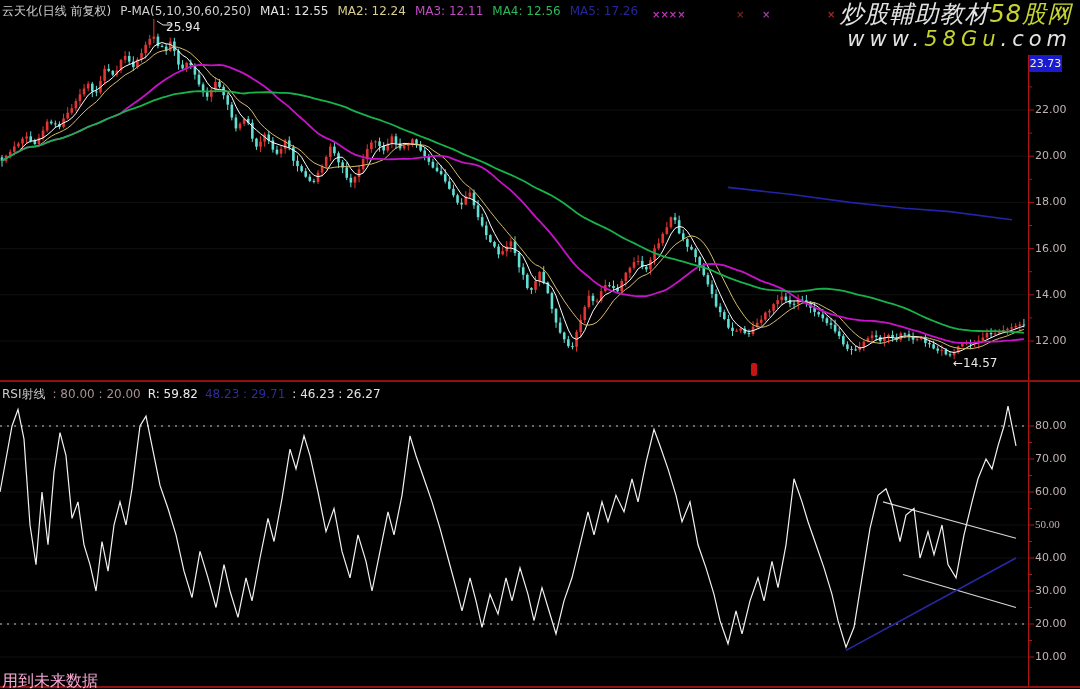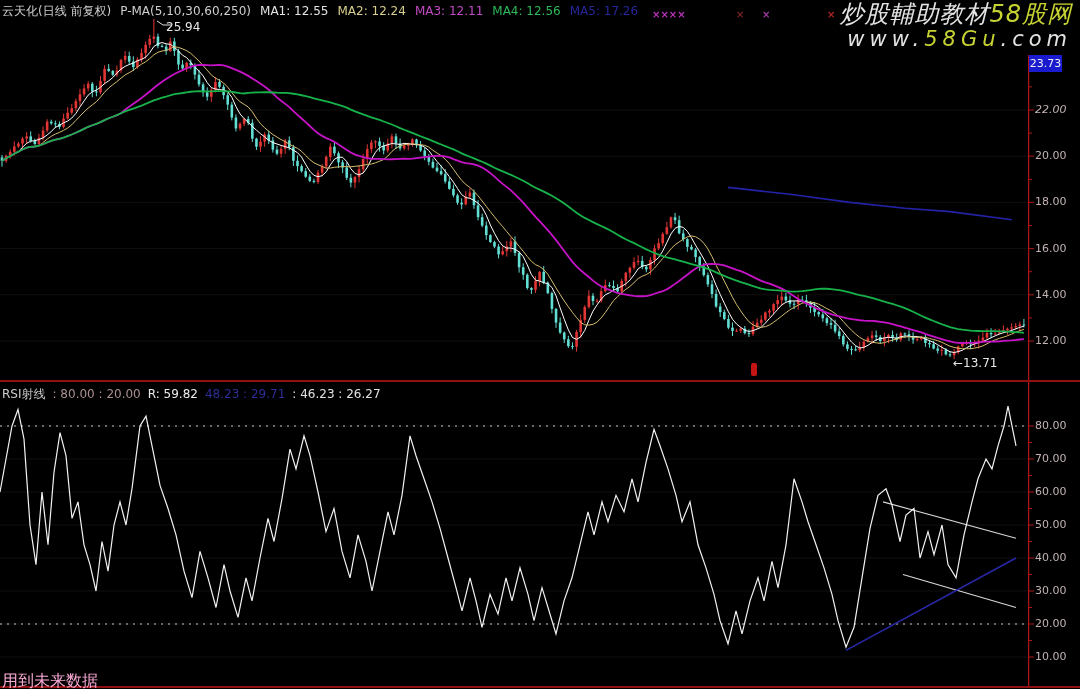--- a/index.html
+++ b/index.html
@@ -563,21 +563,21 @@
       <rect x="1022.5960000000001" y="308.48054283962745" width="2.6" height="1" fill="#62ded3"></rect>
       <polyline points="2,144.91019448120855 6.104,142.29060576543856 10.208,140.1519042510974 14.312000000000001,137.72086836661487 18.416,135.67943378329733 22.52,131.22124947191702 26.624000000000002,127.36013165625734 30.728,125.16859598352777 34.832,124.69217220145532 38.936,123.52111842493736 43.04,121.90022405305274 47.144,118.95472182929274 51.248000000000005,115.4406022523374 55.352000000000004,111.43168403832792 59.456,109.27439783460414 63.56,106.86687887814489 67.664,105.07897403138523 71.768,102.04247387127342 75.872,97.4559827829396 79.976,90.95103012490081 84.08,84.93964598539131 88.184,79.14697314095517 92.288,75.81102310198673 96.392,74.06398234337199 100.49600000000001,71.35863883090119 104.60000000000001,67.4377543169206 108.70400000000001,64.86919219773809 112.808,61.52100798073869 116.912,57.15528722447159 121.016,52.96943402257804 125.12,50.39867570394909 129.224,48.5395291908457 133.328,47.008790382687145 137.43200000000002,44.79741923787728 141.536,43.42359720070571 145.64000000000001,41.18020086935262 149.744,36.62173282862129 153.848,30.524202058922313 157.952,27.82301764044979 162.056,26.54148802024038 166.16,27.800950654866725 170.264,28.34439366982774 174.368,31.20622459613488 178.472,34.93102799925968 182.576,39.293934833325316 186.68,41.6439293624885 190.784,46.38604352106175 194.888,51.13874522311637 198.99200000000002,55.11160360386195 203.096,59.874450648516415 207.20000000000002,66.66338164631483 211.304,71.59345541208324 215.40800000000002,73.04426112995841 219.512,73.5319905768147 223.616,74.12672114230027 227.72,75.70608043162015 231.824,81.24012107241106 235.928,90.54200509973084 240.032,97.91779923588366 244.136,102.65431085505371 248.24,106.29593756955316 252.344,110.51409848194686 256.448,114.16223403865486 260.552,117.73014633212823 264.656,120.85149430774327 268.76,124.3716698740948 272.86400000000003,126.56841026289592 276.968,127.97081287964437 281.072,129.40796715052136 285.176,130.58505449699132 289.28000000000003,131.95114695550174 293.384,134.18429411743423 297.488,136.67484433055486 301.592,141.15271577263368 305.696,148.41599701450443 309.8,155.13964831099622 313.904,159.37126099455912 318.008,160.67518877568233 322.112,159.73570023794292 326.216,155.7823544902897 330.32,148.92893658111592 334.42400000000004,143.19647625895257 338.528,141.13575395126438 342.632,141.34262997488898 346.736,145.5066471197117 350.84000000000003,152.69492586932856 354.944,157.436594583996 359.048,158.81423824967095 363.152,157.1125896563313 367.25600000000003,151.38124667234538 371.36,143.36631193965096 375.464,136.24729473073205 379.568,131.596966532806 383.672,129.89088492349964 387.776,128.7769183568929 391.88,127.54662016778384 395.98400000000004,127.94783786994108 400.088,128.42892142869954 404.192,127.40317831101123 408.296,127.68395265155999 412.40000000000003,128.30100833229596 416.504,128.6578567059571 420.608,129.0791555795522 424.712,131.22568934170275 428.81600000000003,134.60108027719798 432.92,140.24360279485285 437.024,145.41681714852717 441.128,150.15560584981705 445.232,155.23331962883458 449.336,160.6350323960325 453.44,166.1689478079109 457.544,172.51075636050808 461.648,178.5728120235187 465.752,181.56942763038887 469.856,182.32182715999096 473.96000000000004,184.31779761309082 478.064,187.19864855154407 482.168,191.41112616035505 486.272,199.14619936077662 490.37600000000003,209.02586297165723 494.48,217.28683851262326 498.584,224.72401201935608 502.688,229.85392240561998 506.79200000000003,232.13047262566923 510.896,232.02185596710189 515,233.30709903778745 519.104,235.88530017230144 523.208,240.5957545086428 527.312,248.8999467464645 531.416,258.5796689386761 535.52,264.17714012223 539.624,265.10547325348404 543.7280000000001,266.670038529334 547.832,267.68706247859825 551.936,271.4992159879888 556.04,279.81900905915506 560.144,291.9494043246342 564.248,303.28036525120575 568.352,313.8800305729053 572.456,321.47780264274184 576.5600000000001,323.36872615223285 580.664,320.84355402049647 584.768,314.385681566232 588.872,304.3102823731471 592.976,295.13646794902223 597.08,288.8737373316947 601.184,283.1181021111132 605.288,278.7599355568326 609.392,276.81511496562945 613.496,274.2310981392044 617.6,272.34805740758105 621.7040000000001,270.3077463223287 625.808,267.8030031742699 629.912,264.1562099422192 634.016,258.9537408798217 638.12,252.86915085982622 642.224,250.04747789138196 646.328,249.39928194574145 650.432,247.85051246376548 654.5360000000001,245.0967730697591 658.64,241.5537692155523 662.744,234.95032010420775 666.8480000000001,226.52032831588878 670.952,217.9716142807842 675.056,212.3483603779247 679.16,210.3785687957284 683.264,211.43626762392603 687.368,215.35409361393846 691.472,221.7962594304342 695.576,229.17526178457175 699.6800000000001,235.80858807359922 703.784,243.00704175894205 707.888,250.51191669275758 711.992,259.409642463542 716.096,269.2839520748875 720.2,278.40955896854575 724.304,287.18569376752976 728.408,295.84796474159657 732.5120000000001,303.2488712445382 736.616,308.09442675849147 740.72,311.3905275398283 744.8240000000001,314.2253204087956 748.928,315.49361921594607 753.032,314.6242083737013 757.136,313.0534274308389 761.24,311.26042238556806 765.344,307.13714976687123 769.448,302.4859333974146 773.552,297.9869901438479 777.6560000000001,293.4490283573213 781.76,288.8283248545866 785.864,286.39012839065373 789.9680000000001,284.9816679263581 794.072,284.98365443231654 798.176,284.88874677294297 802.28,285.6287301360683 806.384,286.1017626789095 810.488,286.89562447133403 814.592,288.48525296243713 818.696,291.43418914535147 822.8000000000001,295.03370857824154 826.904,299.11351522799214 831.008,302.54761824354284 835.112,306.41021494439565 839.216,310.74676319825136 843.32,315.9652064580631 847.424,321.12456146185525 851.528,326.02750999522357 855.6320000000001,329.74522213354066 859.736,331.95937205641144 863.84,331.4233882792428 867.9440000000001,329.2708105574466 872.048,326.46560791579566 876.152,323.87170482314855 880.256,322.651270723637 884.36,321.89893614381367 888.464,321.25985944188164 892.568,321.69760390828003 896.672,322.2516288266045 900.7760000000001,320.7171621838729 904.88,319.9766134818453 908.984,320.24813970664604 913.088,320.6795023983201 917.192,320.55436245643443 921.296,321.32479068882975 925.4,323.0692953018126 929.504,324.65798983328494 933.6080000000001,326.4307803076524 937.712,328.73532763863477 941.816,331.25697423591976 945.9200000000001,333.5464582236608 950.024,335.75423262517995 954.128,336.4714577660504 958.232,335.62246824707245 962.336,334.2197926539763 966.44,331.8530863171786 970.544,329.6119447560734 974.648,327.8409053799368 978.7520000000001,326.6747656034796 982.856,325.6239111780567 986.96,323.7200598073156 991.0640000000001,321.75301011879674 995.168,319.8001068957718 999.272,318.122312326718 1003.376,316.6698387208827 1007.48,315.8122297749712 1011.5840000000001,314.41728947677416 1015.688,312.88465145848784 1019.792,311.33447578269886 1023.8960000000001,310.23380262862986 " fill="none" stroke="#ffffff" stroke-width="1"></polyline>
       <polyline points="2,144.91019448120855 6.104,142.29060576543856 10.208,140.1519042510974 14.312000000000001,137.72086836661487 18.416,135.67943378329733 22.52,133.50274030679893 26.624000000000002,131.62598140173765 30.728,130.7873365838663 34.832,130.48270383041518 38.936,129.60027610411734 43.04,126.56073676248484 47.144,123.15742674277504 51.248000000000005,120.30459911793258 55.352000000000004,118.06192811989166 59.456,116.39775812977082 63.56,114.38355146559881 67.664,112.01684793033891 71.768,108.74153806180533 75.872,104.44383341063372 79.976,100.1127139797524 84.08,95.90326243176818 88.184,92.1129735861702 92.288,88.92674848663012 96.392,85.75998256315583 100.49600000000001,81.154834477901 104.60000000000001,76.18870015115604 108.70400000000001,72.00808266934666 112.808,68.66601554136275 116.912,65.60963478392179 121.016,62.164036426739614 125.12,58.918215010434885 129.224,56.704360694291935 133.328,54.26489918171292 137.43200000000002,50.976353231174436 141.536,48.196515611641914 145.64000000000001,45.789438286650935 149.744,42.58063100973357 153.848,38.76649622080481 157.952,36.31021843916354 162.056,34.982542610473 166.16,34.490575762109756 170.264,32.48306324922448 174.368,30.8652133275286 178.472,31.37702281985466 182.576,32.9177114267828 186.68,34.72244000867766 190.784,37.36521859544471 194.888,41.17248490962559 198.99200000000002,45.02131580156082 203.096,49.584192740920784 207.20000000000002,54.15365550440163 211.304,58.989749466572455 215.40800000000002,62.09150317653744 219.512,64.32179709033832 223.616,67.00058589540825 227.72,71.18473103896744 231.824,76.41678824224702 235.928,81.79313311484464 240.032,85.7248949063491 244.136,88.39051599867695 248.24,91.00100900058666 252.344,95.87710977717887 256.448,102.35211956919285 260.552,107.82397278400586 264.656,111.75290258139853 268.76,115.33380372182394 272.86400000000003,118.5412543724213 276.968,121.06652345914958 281.072,123.56905674132476 285.176,125.71827440236734 289.28000000000003,128.1614084147982 293.384,130.37635219016505 297.488,132.32282860509952 301.592,135.28034146157745 305.696,139.50052575574787 309.8,143.54539763324902 313.904,146.77777755599672 318.008,148.67501655311872 322.112,150.4442080052883 326.216,152.09917575239712 330.32,152.03429244605607 334.42400000000004,151.28386862675592 338.528,150.90547136347337 342.632,150.5391651064159 346.736,150.6445008050007 350.84000000000003,150.81193122522222 354.944,150.3165354214743 359.048,149.97499610046765 363.152,149.2276098156101 367.25600000000003,148.44394689602848 371.36,148.03061890448973 375.464,146.84194465736408 379.568,145.20560239123853 383.672,143.5017372899155 387.776,140.07908251461913 391.88,135.4564660537174 395.98400000000004,132.0975663003366 400.088,130.01294398075288 404.192,128.64703161725552 408.296,128.23043550422645 412.40000000000003,127.92381425003987 416.504,128.30284728794894 420.608,128.7540385041259 424.712,129.31443382635703 428.81600000000003,131.14251646437896 432.92,134.2723055635744 437.024,137.03733692724214 441.128,139.61738071468463 445.232,143.22950448526862 449.336,147.61805633661527 453.44,153.20627530138194 457.544,158.96378675451768 461.648,164.36420893666784 465.752,168.40137362961167 469.856,171.47842977801176 473.96000000000004,175.24337271050092 478.064,179.85470245602608 482.168,184.99196909193694 486.272,190.35781349558277 490.37600000000003,195.67384506582408 494.48,200.80231806285707 498.584,205.96133028545012 502.688,210.63252428298756 506.79200000000003,215.63833599322297 510.896,220.5238594693796 515,225.29696877520533 519.104,230.30465609582876 523.208,235.22483845713145 527.312,240.51520968606684 531.416,245.300762452889 535.52,248.74211958000873 539.624,250.49538671289278 543.7280000000001,253.6328965189884 547.832,258.29350461253136 551.936,265.0394424633324 556.04,271.99807459069257 560.144,278.52743878905915 564.248,284.9752018902699 568.352,290.7835465257518 572.456,296.4885093153653 576.5600000000001,301.59386760569396 580.664,306.39647917256536 584.768,308.8330234087189 588.872,309.09515647302624 592.976,308.30713529588206 597.08,306.12123174196375 601.184,301.9808280658049 605.288,296.5728085615324 609.392,290.5626986693883 613.496,284.6837830441133 617.6,280.6108973696379 621.7040000000001,276.712924216721 625.808,273.2814693655513 629.912,270.4856624539244 634.016,266.59241950951304 638.12,262.6086041337037 642.224,260.17761210685524 646.328,258.60114256000566 650.432,256.00336120299244 654.5360000000001,252.0252569747904 658.64,247.21146003768928 662.744,242.4988989977948 666.8480000000001,237.9598051308151 670.952,232.91106337227484 675.056,228.72256672384196 679.16,225.96616900564038 683.264,223.19329386406685 687.368,220.93721096491367 691.472,219.8839368556092 695.576,220.7618110812482 699.6800000000001,223.09357843466384 703.784,227.22165469143414 707.888,232.93300515334806 711.992,240.60295094698813 716.096,249.22960692972964 720.2,257.1090735210725 724.304,265.0963677632359 728.408,273.1799407171771 732.5120000000001,281.32925685404007 736.616,288.6891894166895 740.72,294.9000432541871 744.8240000000001,300.7055070881626 748.928,305.6707919787714 753.032,308.9365398091197 757.136,310.5739270946651 761.24,311.3254749626982 765.344,310.6812350878334 769.448,308.9897763066803 773.552,306.30559925877463 777.6560000000001,303.2512278940801 781.76,300.0443736200773 785.864,296.7636390787625 789.9680000000001,293.7338006618863 794.072,291.4853222880821 798.176,289.16888756513214 802.28,287.2285274953274 806.384,286.24594553478164 810.488,285.9386461988461 814.592,286.7344536973769 818.696,288.1614679591472 822.8000000000001,290.33121935715496 826.904,292.6076389534509 831.008,294.72162135743844 835.112,297.44773395341633 839.216,301.0904761718014 843.32,305.4994575181524 847.424,310.11903834492375 851.528,314.28756411938326 855.6320000000001,318.07771853896816 859.736,321.3530676273314 863.84,323.694297368653 867.9440000000001,325.1976860096509 872.048,326.2465589555096 876.152,326.8084634783446 880.256,327.30532139002423 884.36,326.6611622115282 888.464,325.2653349996641 892.568,324.08160591203784 896.672,323.0616668248765 900.7760000000001,321.68421645375497 904.88,320.93777481282945 908.984,320.75399957426384 913.088,321.18855315330006 917.192,321.4029956415194 921.296,321.02097643635136 925.4,321.5229543918289 929.504,322.4530647699654 933.6080000000001,323.55514135298625 937.712,324.6448450475346 941.816,326.2908824623747 945.9200000000001,328.30787676273667 950.024,330.2061112292324 954.128,331.4511190368514 958.232,332.1788979428536 962.336,332.73838344494806 966.44,332.69977227041966 970.544,332.68308869062673 974.648,332.15618157299366 978.7520000000001,331.1486169252761 982.856,329.9218519160165 986.96,327.78657306224704 991.0640000000001,325.68247743743507 995.168,323.8205061378543 999.272,322.39853896509874 1003.376,321.1468749494697 1007.48,319.76614479114335 1011.5840000000001,318.08514979778545 1015.688,316.3423791771298 1019.792,314.7283940547085 1023.8960000000001,313.4518206747563 " fill="none" stroke="#d6bd6e" stroke-width="1"></polyline>
       <polyline points="2,144.91019448120855 6.104,142.29060576543856 10.208,140.1519042510974 14.312000000000001,137.72086836661487 18.416,135.67943378329733 22.52,133.50274030679893 26.624000000000002,131.62598140173765 30.728,130.7873365838663 34.832,130.48270383041518 38.936,129.60027610411734 43.04,128.2288692823688 47.144,126.3462899132189 51.248000000000005,124.88474645635512 55.352000000000004,123.6787681903839 59.456,122.8249833476128 63.56,121.55324728104874 67.664,120.09119700679713 71.768,118.53967073827677 75.872,116.77803518842487 79.976,114.85649504193482 84.08,112.83572316303508 88.184,110.78569158274215 92.288,109.25083429560506 96.392,107.87927417903886 100.49600000000001,106.15692379972805 104.60000000000001,104.1053445387823 108.70400000000001,102.28263614107475 112.808,100.72765102509327 116.912,99.13375918687214 121.016,97.2923421702032 125.12,93.7940714015626 129.224,90.65825367441248 133.328,87.83208226209187 137.43200000000002,84.93275463807397 141.536,81.91636940643788 145.64000000000001,78.7872299678019 149.744,75.53518720313971 153.848,72.0580166079908 157.952,68.78789554457302 162.056,65.75309767232153 166.16,63.10401773477086 170.264,60.43346584322879 174.368,58.018953665290404 178.472,56.03778620472809 182.576,54.08968717210849 186.68,52.233526148828076 190.784,50.65131075817487 194.888,49.53499889059766 198.99200000000002,48.98038967488197 203.096,48.910257259377715 207.20000000000002,49.18748209231548 211.304,49.39239113669623 215.40800000000002,49.07387189525968 219.512,48.891724380455756 223.616,49.37160431127766 227.72,50.56553644476538 231.824,52.12087928247529 235.928,53.91070474842501 240.032,55.68547638235777 244.136,57.652417116690295 248.24,59.8817467556994 252.344,62.44997416432541 256.448,65.10294535775299 260.552,67.84093089806626 264.656,70.55706663452992 268.76,73.74699158982304 272.86400000000003,77.44108707003774 276.968,81.34404716120659 281.072,84.77175581641156 285.176,87.89766104732163 289.28000000000003,91.10535763992874 293.384,95.0810704779721 297.488,98.92215045027663 301.592,102.47537044530722 305.696,106.08467141085156 309.8,110.02131079801345 313.904,113.91194005688845 318.008,117.17822437570427 322.112,119.91271988432078 326.216,122.06932205114724 330.32,123.73223662048031 334.42400000000004,125.84577686469996 338.528,128.5268065125885 342.632,131.21449311733306 346.736,133.9659763807157 350.84000000000003,136.56371086009838 354.944,138.54518911663072 359.048,139.9055120375786 363.152,141.0802915207409 367.25600000000003,142.08713235026417 371.36,142.74210658844794 375.464,142.83405515809494 379.568,142.81130078660385 383.672,143.10708128596963 387.776,143.40803635845594 391.88,143.2712649707295 395.98400000000004,143.06395975926927 400.088,142.88765221144638 404.192,142.77294981271788 408.296,142.92451938421726 412.40000000000003,142.6629085335285 416.504,142.14288685735625 420.608,141.6217040862793 424.712,141.11844540756286 428.81600000000003,140.62203326133297 432.92,140.18023428083805 437.024,139.81714621635095 441.128,139.86844026530164 445.232,140.36804863937806 449.336,141.43081291229004 453.44,143.05356948530385 457.544,144.70285956661016 461.648,146.10794994401078 465.752,147.07251491529468 469.856,147.56667625233663 473.96000000000004,148.32404810926425 478.064,149.6632018945348 482.168,151.5407645957914 486.272,154.07811653270227 490.37600000000003,157.17411230222189 494.48,160.64413587142636 498.584,164.40932144263894 502.688,167.9169239079271 506.79200000000003,171.11804781639717 510.896,174.38160190392338 515,178.2708823497602 519.104,182.39889849303222 523.208,186.61139608791763 527.312,191.36750922230607 531.416,196.19755461844278 535.52,200.91690431474927 539.624,205.14016791762012 543.7280000000001,209.54320991288122 547.832,214.11107141178866 551.936,219.01391057024134 556.04,224.17947202546634 560.144,229.56226578030467 564.248,235.06400314644608 568.352,240.55218990246718 572.456,245.82103894469284 576.5600000000001,250.3794350828533 580.664,254.28439872363614 584.768,257.6994814035651 588.872,261.0089990262603 592.976,264.623479076198 597.08,267.80542503595393 601.184,270.2709743168976 605.288,272.2576163029779 609.392,273.9538182937356 613.496,275.49101827078914 617.6,276.9822948517801 621.7040000000001,277.86826336739296 625.808,278.5824630977528 629.912,279.2914411798272 634.016,279.9796657562424 638.12,280.24263682211995 642.224,280.2286263205731 646.328,280.0497176706026 650.432,279.1165354660441 654.5360000000001,277.73251644475624 658.64,276.47207500434035 662.744,275.2027674623603 666.8480000000001,273.35809930169506 670.952,270.83062743307516 675.056,267.87404050974567 679.16,264.8986682937692 683.264,261.78391134557563 687.368,258.70372069548387 691.472,255.4833322426633 695.576,252.49028370005064 699.6800000000001,250.30531194733032 703.784,248.8111593019833 707.888,248.05809321657148 711.992,247.9998922577291 716.096,248.18153105436153 720.2,248.56128222013876 724.304,249.48909124471933 728.408,250.9060980806987 732.5120000000001,252.40551830421387 736.616,253.825419157576 740.72,255.06836057551328 744.8240000000001,256.80868692579713 748.928,258.85453408764477 753.032,260.81685137612754 757.136,262.84203358274556 761.24,264.800239163137 765.344,266.32363223837876 769.448,267.70230932959043 773.552,269.1729309894747 777.6560000000001,270.9007427973394 781.76,272.6793317696428 785.864,274.89693361945314 789.9680000000001,277.44586593133533 794.072,280.34160434806336 798.176,282.99080719650897 802.28,285.22102532636603 806.384,287.34118279528366 810.488,289.36945440756784 814.592,291.45643660339726 818.696,293.36729508997234 822.8000000000001,295.09187874380643 826.904,296.69226170679207 831.008,298.0420713326988 835.112,299.2898653502061 839.216,300.27776361053293 843.32,301.3511533253927 847.424,302.3487396558462 851.528,303.0719955416365 855.6320000000001,303.7059238317065 859.736,304.25525449351954 863.84,304.6899634486284 867.9440000000001,304.8563213472881 872.048,304.90066032494485 876.152,305.24717323994776 880.256,305.8548950423193 884.36,306.4630490750027 888.464,307.2101062931232 892.568,308.10260541008915 896.672,309.29127968707394 900.7760000000001,310.3995840134113 904.88,311.6544305128792 908.984,312.85310817912193 913.088,314.0522444887494 917.192,315.2197310244268 921.296,316.47225799939235 925.4,317.8945247071698 929.504,319.2791460381844 933.6080000000001,320.64143712813575 937.712,321.92807680379303 941.816,323.10938884782024 945.9200000000001,324.3133163147396 950.024,325.385932271049 954.128,326.295410381887 958.232,326.7967856875724 962.336,327.0215604237744 966.44,326.96129629125886 970.544,326.80049615341864 974.648,326.5976429460058 978.7520000000001,326.2850429325623 982.856,325.965650277382 986.96,325.67740821260435 991.0640000000001,325.5475294136437 995.168,325.4867261093352 999.272,325.32681084982386 1003.376,324.9687449435896 1007.48,324.6629571511306 1011.5840000000001,324.40710108612586 1015.688,324.0179007010366 1019.792,323.50728534250635 1023.8960000000001,323.2215183510492 " fill="none" stroke="#c713c7" stroke-width="1.8"></polyline>
       <polyline points="2,144.91019448120855 6.104,142.29060576543856 10.208,140.1519042510974 14.312000000000001,137.72086836661487 18.416,135.67943378329733 22.52,133.50274030679893 26.624000000000002,131.62598140173765 30.728,130.7873365838663 34.832,130.48270383041518 38.936,129.60027610411734 43.04,128.2288692823688 47.144,126.3462899132189 51.248000000000005,124.88474645635512 55.352000000000004,123.6787681903839 59.456,122.8249833476128 63.56,121.55324728104874 67.664,120.09119700679713 71.768,118.53967073827677 75.872,116.77803518842487 79.976,114.85649504193482 84.08,112.83572316303508 88.184,110.78569158274215 92.288,109.25083429560506 96.392,107.87927417903886 100.49600000000001,106.15692379972805 104.60000000000001,104.1053445387823 108.70400000000001,102.28263614107475 112.808,100.72765102509327 116.912,99.13375918687214 121.016,97.2923421702032 125.12,95.44297859768021 129.224,93.88527568010156 133.328,92.5884297156378 137.43200000000002,91.14312095907879 141.536,89.59680717456065 145.64000000000001,87.90648169096808 149.744,86.14695907855011 153.848,84.4220839713331 157.952,83.02515899515188 162.056,81.71489228027052 166.16,80.57653888168741 170.264,79.26570129179744 174.368,78.23419334631001 178.472,77.55991683652778 182.576,77.00145256394337 186.68,76.34473349916578 190.784,75.7678653587404 194.888,75.41175083347738 198.99200000000002,75.26927262911296 203.096,75.2887523724007 207.20000000000002,75.39558135672942 211.304,75.36647978694643 215.40800000000002,75.1884027482397 219.512,75.10841317982603 223.616,75.18311316966424 227.72,75.42330448841608 231.824,75.8817114786539 235.928,76.51198915785102 240.032,77.04141199813611 244.136,77.47237964344674 248.24,76.83790907863109 252.344,76.55411391936903 256.448,76.46751380992255 260.552,76.38684276807028 264.656,76.2367180204839 268.76,76.26711077881242 272.86400000000003,76.4881371365888 276.968,76.70103188459878 281.072,76.77982568049245 285.176,76.8253793598218 289.28000000000003,77.10468768735001 293.384,77.75726816060065 297.488,78.47055205778369 301.592,79.25657832501786 305.696,80.0871792914801 309.8,81.12741847342093 313.904,82.28162540753175 318.008,83.35661163315106 322.112,84.44655477960137 326.216,85.4897896552624 330.32,86.45985935639797 334.42400000000004,87.61908400069817 338.528,88.80033920392421 342.632,90.05310874889446 346.736,91.66879034599674 350.84000000000003,93.56462365243188 354.944,95.33303419955293 359.048,96.90810839300181 363.152,98.38288395154937 367.25600000000003,99.86977473347716 371.36,101.31192667207355 375.464,102.64201466121006 379.568,103.95712307217829 383.672,105.47400609201777 387.776,106.98255149649276 391.88,108.50912828027619 395.98400000000004,110.25252341465338 400.088,112.11584968632641 404.192,113.77235281456481 408.296,115.41109021576949 412.40000000000003,116.88413308672874 416.504,118.61197866766435 420.608,120.271927268278 424.712,121.79690792643513 428.81600000000003,123.35335233609243 432.92,125.10077253942586 437.024,126.86454313661983 441.128,128.52333232050307 445.232,130.14038426184953 449.336,131.75006748171873 453.44,133.39290305289205 457.544,135.27431821565511 461.648,137.31737822829956 465.752,139.14350401631387 469.856,140.7663263165261 473.96000000000004,142.44387948468125 478.064,144.1041955055828 482.168,145.7231383166851 486.272,147.57920402672167 490.37600000000003,149.6306223262431 494.48,151.6931212299372 498.584,153.6216883003669 502.688,155.36411234726552 506.79200000000003,157.1125645511834 510.896,158.8948191311896 515,160.77107366024472 519.104,162.73142912615072 523.208,164.74952414968197 527.312,167.07022951751196 531.416,169.56103700133013 535.52,171.78990642413902 539.624,173.64152738748828 543.7280000000001,175.5824569995804 547.832,177.6147584096758 551.936,179.8179719157872 556.04,182.17985315315227 560.144,184.6897059983279 564.248,187.46622170587392 568.352,190.46011927092258 572.456,193.62592592849154 576.5600000000001,196.7165022840787 580.664,199.49362914512318 584.768,201.90371567378796 588.872,204.0407569707774 592.976,206.09507766426734 597.08,208.0647365726092 601.184,209.9670881057163 605.288,211.8991904493847 609.392,214.015967413219 613.496,216.33256528650557 617.6,218.81321536160334 621.7040000000001,221.13879240501606 625.808,223.24969350284 629.912,225.20474449811226 634.016,227.18063383008297 638.12,229.25675958594005 642.224,231.31376240680265 646.328,233.33055687926017 650.432,235.24202234417507 654.5360000000001,236.96503553159957 658.64,238.69448965954484 662.744,240.17146768999027 666.8480000000001,241.45065460728821 670.952,242.4708494224319 675.056,243.4439755399935 679.16,244.53907015961775 683.264,245.67308856294017 687.368,246.883861920965 691.472,248.0177610725652 695.576,249.1556613223718 699.6800000000001,250.34237351509182 703.784,251.54777901280968 707.888,252.87878731006825 711.992,254.50444564199466 716.096,256.4025050652798 720.2,258.18335362804635 724.304,259.8800327808084 728.408,261.58185719183825 732.5120000000001,263.1796682989747 736.616,264.65821871418257 740.72,266.02532771364673 744.8240000000001,267.3384751465951 748.928,268.7184985926989 753.032,270.05414627797734 757.136,271.41084966949404 761.24,272.5214379926284 765.344,273.27612927947587 769.448,273.87601350009646 773.552,274.1447332277594 777.6560000000001,274.3166296210478 781.76,274.57570338699156 785.864,275.04985054090673 789.9680000000001,275.4019826165152 794.072,275.58611589056926 798.176,275.4324238531274 802.28,275.05984681006765 806.384,274.5625470704297 810.488,274.0365875515258 814.592,273.4698844230302 818.696,272.9287893950115 822.8000000000001,272.6985953455684 826.904,272.7517105043877 831.008,273.0500822746352 835.112,273.6448788039677 839.216,274.22964733244726 843.32,274.9562177727658 847.424,275.91891545028284 851.528,276.98904681116767 855.6320000000001,278.0557210679602 859.736,279.0403368255478 863.84,279.8791620120709 867.9440000000001,280.83250413654264 872.048,281.87759720629487 876.152,283.0320123080377 880.256,284.3484643125325 884.36,285.63164411906985 888.464,286.7668692657509 892.568,287.90245736983974 896.672,289.2321053382743 900.7760000000001,290.65016340537534 904.88,292.1668811412609 908.984,293.8750208992875 913.088,295.74905521004234 917.192,297.7806676862451 921.296,299.7315325979507 925.4,301.55777501676795 929.504,303.31016441673404 933.6080000000001,305.0054457678519 937.712,306.69225670359515 941.816,308.2383419688964 945.9200000000001,309.70259752927313 950.024,311.0390969889206 954.128,312.16874085729296 958.232,313.04332551888945 962.336,313.6496620171538 966.44,314.156224808326 970.544,314.57461790463265 974.648,314.83481924382136 978.7520000000001,314.99548338213464 982.856,315.110452385451 986.96,315.1836858306166 991.0640000000001,315.20192538046615 995.168,315.1936932171403 999.272,315.28699204488606 1003.376,315.4118199929547 1007.48,315.5630031130669 1011.5840000000001,315.8086036896247 1015.688,316.06025305556295 1019.792,316.3992825147903 1023.8960000000001,316.81055118223037 " fill="none" stroke="#17b24a" stroke-width="1.8"></polyline>
       <polyline points="728,171.38500000000005 790,178.31499999999997 850,186.4 905,192.175 950,195.64 1012,203.72500000000002" fill="none" stroke="#2323a8" stroke-width="1.6"></polyline>
       <polyline points="157,5 163,9 171,9" fill="none" stroke="#dddddd" stroke-width="1"></polyline>
     </svg>
 
   <div class="annot" style="left:166px;top:20px">25.94</div>
-  <div class="annot" style="left:953px;top:356px">←13.71</div>
+  <div class="annot" style="left:953px;top:356px">←14.57</div>
   <div id="signal-marker"></div>
 
   <div id="panel-divider"></div>
 
   <div id="rsi-header">
     <span style="color:#cdcdcd">RSI射线</span><span style="color:#a98f8f">: 80.00 : 20.00</span><span style="color:#ececec">R: 59.82</span><span style="color:#2d2d96">48.23 : 29.71</span><span style="color:#e2e2e2">: 46.23 : 26.27</span>
   </div>
 
   <svg id="rsi-svg" class="panel-svg" style="top:403px" width="1028" height="284">
       <line x1="0" y1="23" x2="1028" y2="23" stroke="#101010" stroke-width="1"></line>
@@ -620,30 +620,30 @@
       <line x1="0" y1="541.5" x2="4" y2="541.5" stroke="#b01414" stroke-width="1"></line>
       <line x1="0" y1="525" x2="6" y2="525" stroke="#b01414" stroke-width="1"></line>
       <line x1="0" y1="508.5" x2="4" y2="508.5" stroke="#b01414" stroke-width="1"></line>
       <line x1="0" y1="492" x2="6" y2="492" stroke="#b01414" stroke-width="1"></line>
       <line x1="0" y1="475.5" x2="4" y2="475.5" stroke="#b01414" stroke-width="1"></line>
       <line x1="0" y1="459" x2="6" y2="459" stroke="#b01414" stroke-width="1"></line>
       <line x1="0" y1="442.5" x2="4" y2="442.5" stroke="#b01414" stroke-width="1"></line>
       <line x1="0" y1="426" x2="6" y2="426" stroke="#b01414" stroke-width="1"></line>
     </svg>
   <div id="axis-labels">
-      <span class="axis-label" style="left: 1035px; top: 103px; font-style: italic;">22.00</span>
+      <span class="axis-label" style="left: 1035px; top: 103px;">22.00</span>
       <span class="axis-label" style="left: 1035px; top: 149.2px;">20.00</span>
       <span class="axis-label" style="left: 1035px; top: 195.4px;">18.00</span>
       <span class="axis-label" style="left: 1035px; top: 241.6px;">16.00</span>
       <span class="axis-label" style="left: 1035px; top: 287.8px;">14.00</span>
       <span class="axis-label" style="left: 1035px; top: 334px;">12.00</span>
       <span class="axis-label" style="left: 1035px; top: 419px;">80.00</span>
       <span class="axis-label" style="left: 1035px; top: 452px;">70.00</span>
       <span class="axis-label" style="left: 1035px; top: 485px;">60.00</span>
-      <span class="axis-label" style="left: 1035px; top: 518px;">50.00</span>
+      <span class="axis-label" style="left: 1035px; top: 518px; font-family: Liberation Serif, serif;">50.00</span>
       <span class="axis-label" style="left: 1035px; top: 551px;">40.00</span>
       <span class="axis-label" style="left: 1035px; top: 584px;">30.00</span>
       <span class="axis-label" style="left: 1035px; top: 617px;">20.00</span>
       <span class="axis-label" style="left: 1035px; top: 650px;">10.00</span>
     </div>
   <div id="current-price-box">
     <span>23.73</span>
   </div>
 
   <div id="footer-note">用到未来数据</div>

